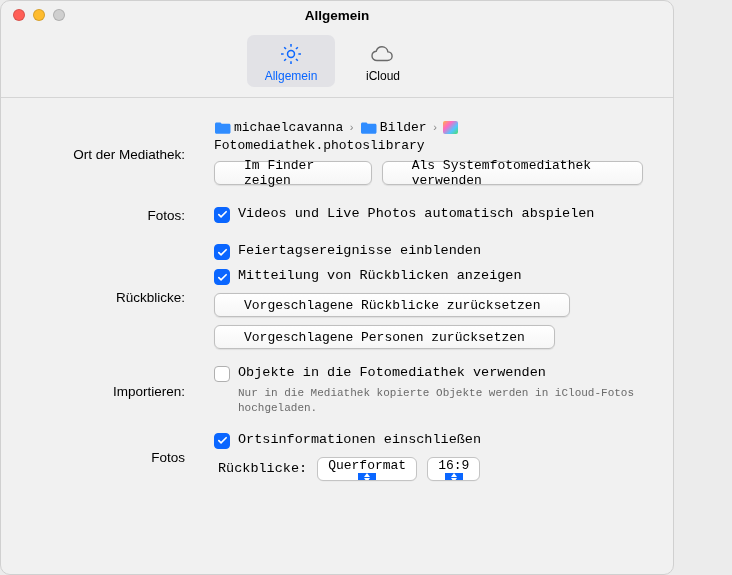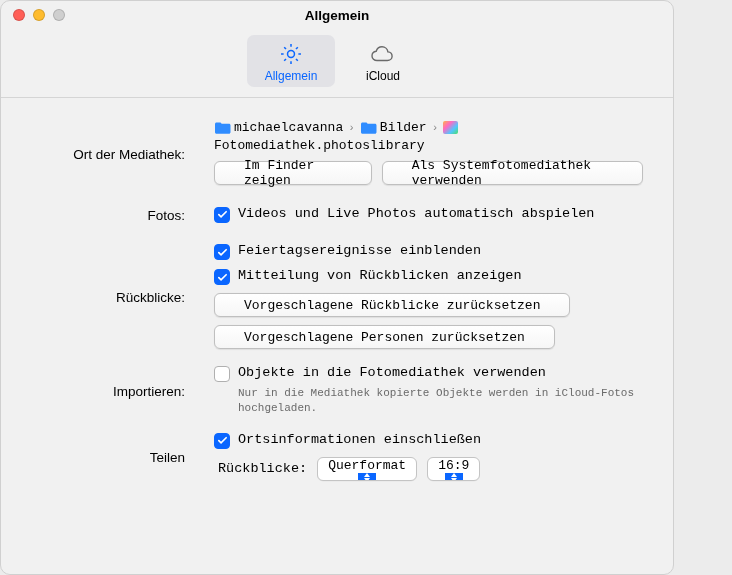--- a/index.html
+++ b/index.html
@@ -265,21 +265,21 @@
           </div>
           <div class="cb-label">Objekte in die Fotomediathek verwenden</div>
         </div>
         <div class="hint">Nur in die Mediathek kopierte Objekte werden in iCloud-Fotos hochgeladen.</div>
       </div>
     </div>
 
     <div style="height:6px"></div>
 
     <div class="row">
-      <div class="row-label">Teilen</div>
+      <div class="row-label">Fotos</div>
       <div class="row-body">
         <div class="checkbox-row">
           <div class="cb checked">
             <svg viewBox="0 0 12 12">
                 <path d="M2 6.2l2.4 2.4L10 3" stroke="#fff" stroke-width="1.8" fill="none" stroke-linecap="round"></path>
               </svg>
           </div>
           <div class="cb-label">Ortsinformationen einschließen</div>
         </div>
         <div class="subrow">

